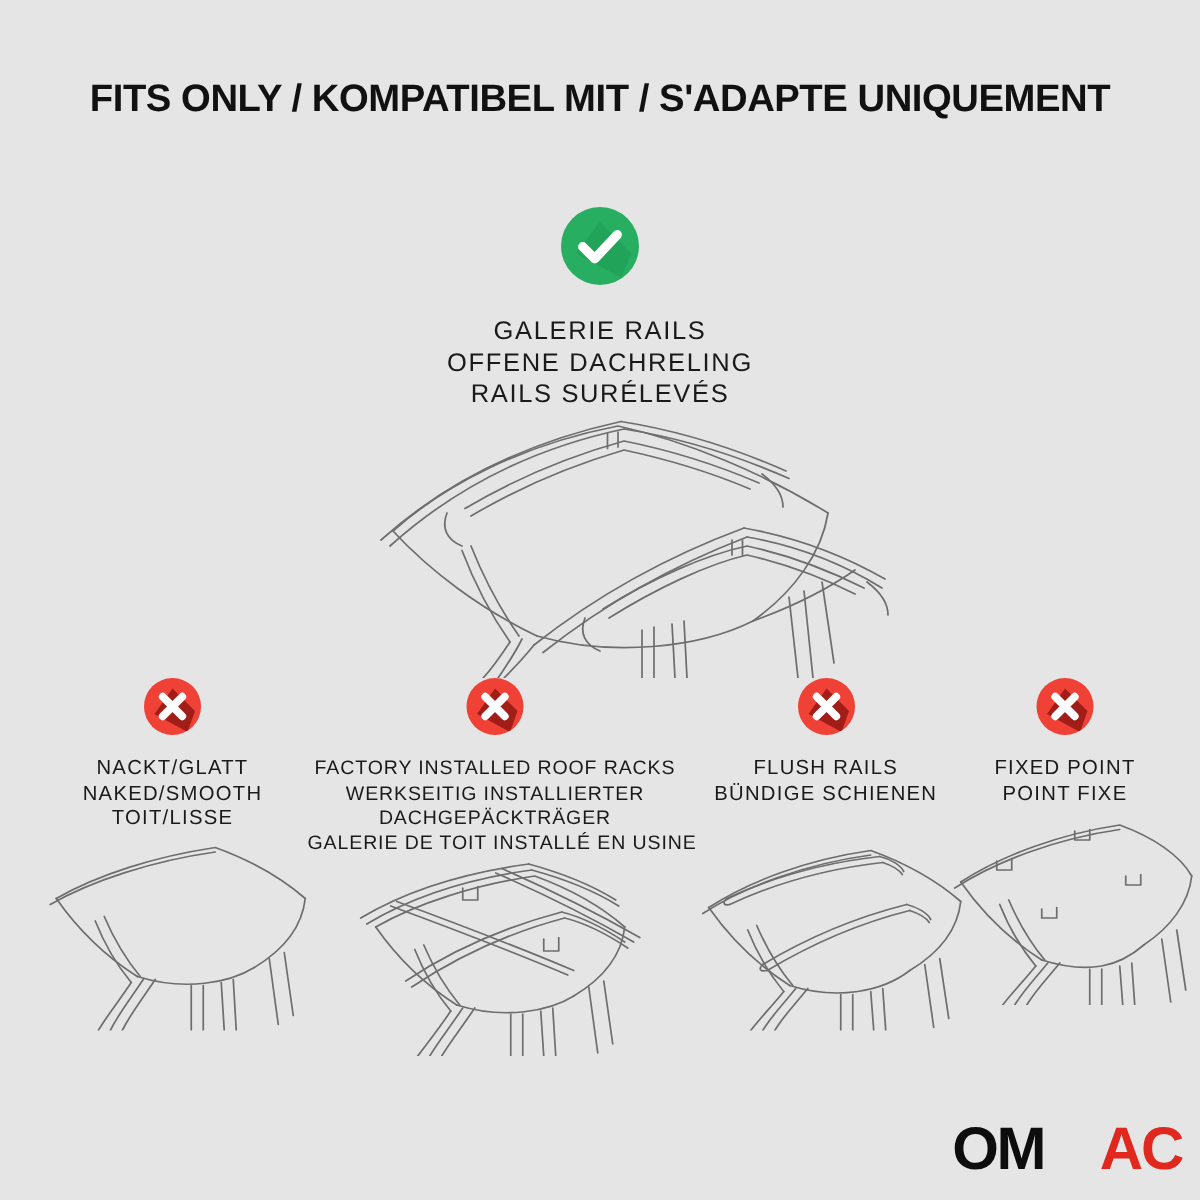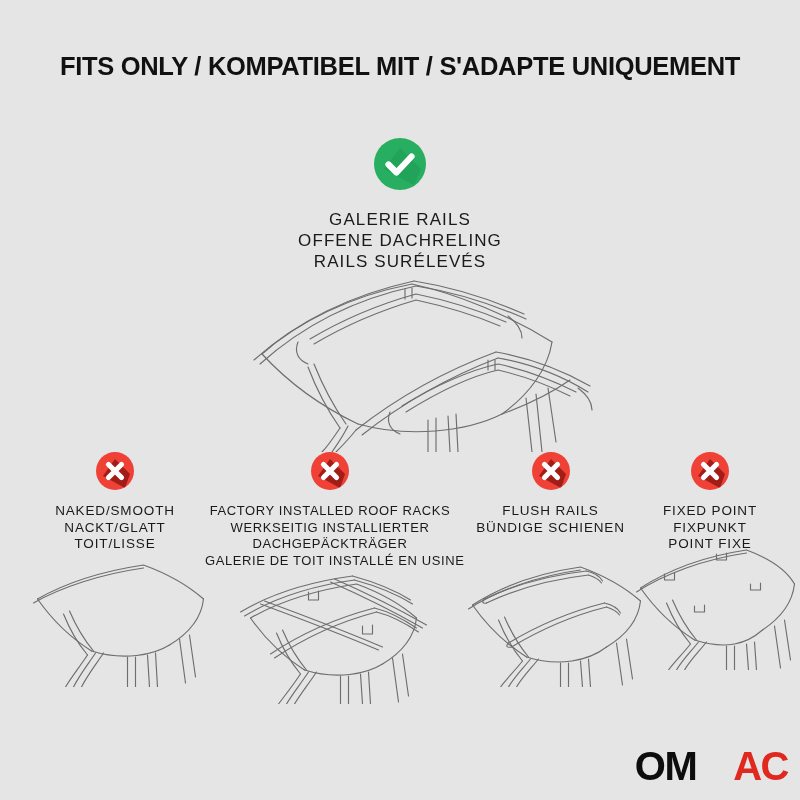--- a/index.html
+++ b/index.html
@@ -220,22 +220,22 @@
   <div class="no-row">
 
     <div class="no-col c0">
       <div class="icon-circle icon-x">
         <svg width="38" height="38" viewBox="0 0 38 38" aria-hidden="true">
           <path d="M19 7 L34 22 L29 36 L7 24 Z" fill="#a01d18"></path>
           <path d="M12.5 12.5 L25.5 25.5 M25.5 12.5 L12.5 25.5" fill="none" stroke="#ffffff" stroke-width="5.2" stroke-linecap="round"></path>
         </svg>
       </div>
       <div class="no-labels">
+        <div>NACKT/GLATT</div>
         <div>NAKED/SMOOTH</div>
-        <div>NACKT/GLATT</div>
         <div>TOIT/LISSE</div>
       </div>
       <div class="no-art">
         <svg class="lineart" width="215" height="130" viewBox="0 0 215 130" aria-hidden="true">
           <path d="M30 42 C58 26 96 14 136 8 C158 16 180 28 196 42"></path>
           <path d="M26 46 C54 30 94 17 136 11"></path>
           <path d="M30 42 C44 62 62 80 84 94"></path>
           <path d="M196 42 C194 60 182 76 162 88"></path>
           <path d="M84 94 C116 104 146 98 162 88"></path>
 
@@ -357,21 +357,20 @@
 
     <div class="no-col c3">
       <div class="icon-circle icon-x">
         <svg width="38" height="38" viewBox="0 0 38 38" aria-hidden="true">
           <path d="M19 7 L34 22 L29 36 L7 24 Z" fill="#a01d18"></path>
           <path d="M12.5 12.5 L25.5 25.5 M25.5 12.5 L12.5 25.5" fill="none" stroke="#ffffff" stroke-width="5.2" stroke-linecap="round"></path>
         </svg>
       </div>
       <div class="no-labels">
         <div>FIXED POINT</div>
-        <div>FIXPUNKT</div>
         <div>POINT FIXE</div>
       </div>
       <div class="no-art">
         <svg class="lineart" width="175" height="130" viewBox="0 0 175 130" aria-hidden="true">
           <path d="M18 48 C46 30 84 16 124 10 C146 18 164 30 172 44"></path>
           <path d="M14 52 C42 34 82 19 124 13"></path>
           <path d="M18 48 C32 68 50 86 72 100"></path>
           <path d="M172 44 C170 62 158 78 140 90"></path>
           <path d="M72 100 C104 110 124 104 140 90"></path>
 

